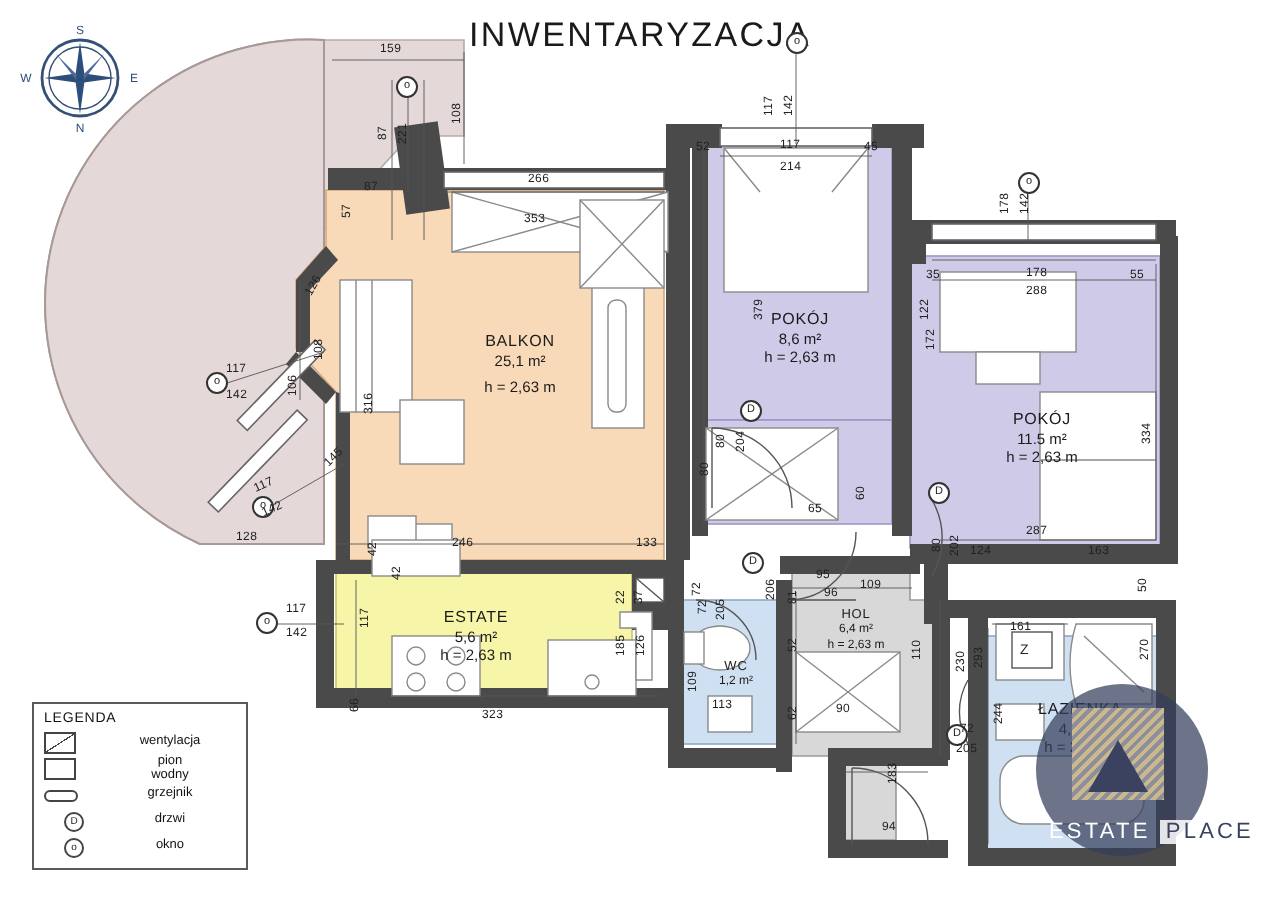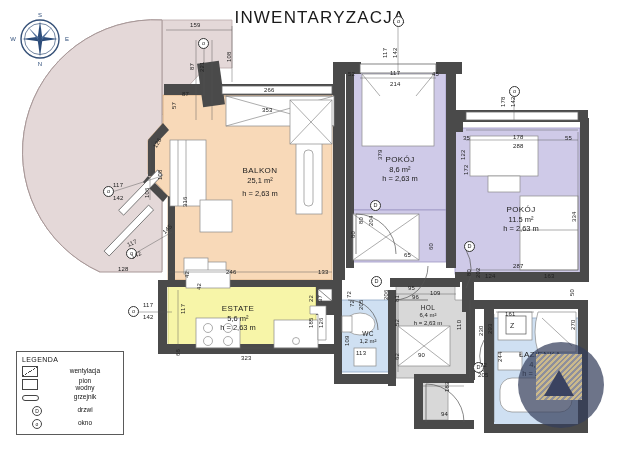--- a/index.html
+++ b/index.html
@@ -559,15 +559,19 @@
       <span class="lsym" style="justify-content:center;">
         <span class="sym-circ">o</span>
       </span>
       <span class="ltxt">okno</span>
     </div>
   </div>
 
   <div id="watermark">
     <div id="wm-circle"></div>
     <div id="wm-mark"></div>
+    <div id="wm-text">
+      <span>ESTATE</span>
+      <span class="wm-b">PLACE</span>
+    </div>
   </div>
 
 </div>
 
 </body></html>

